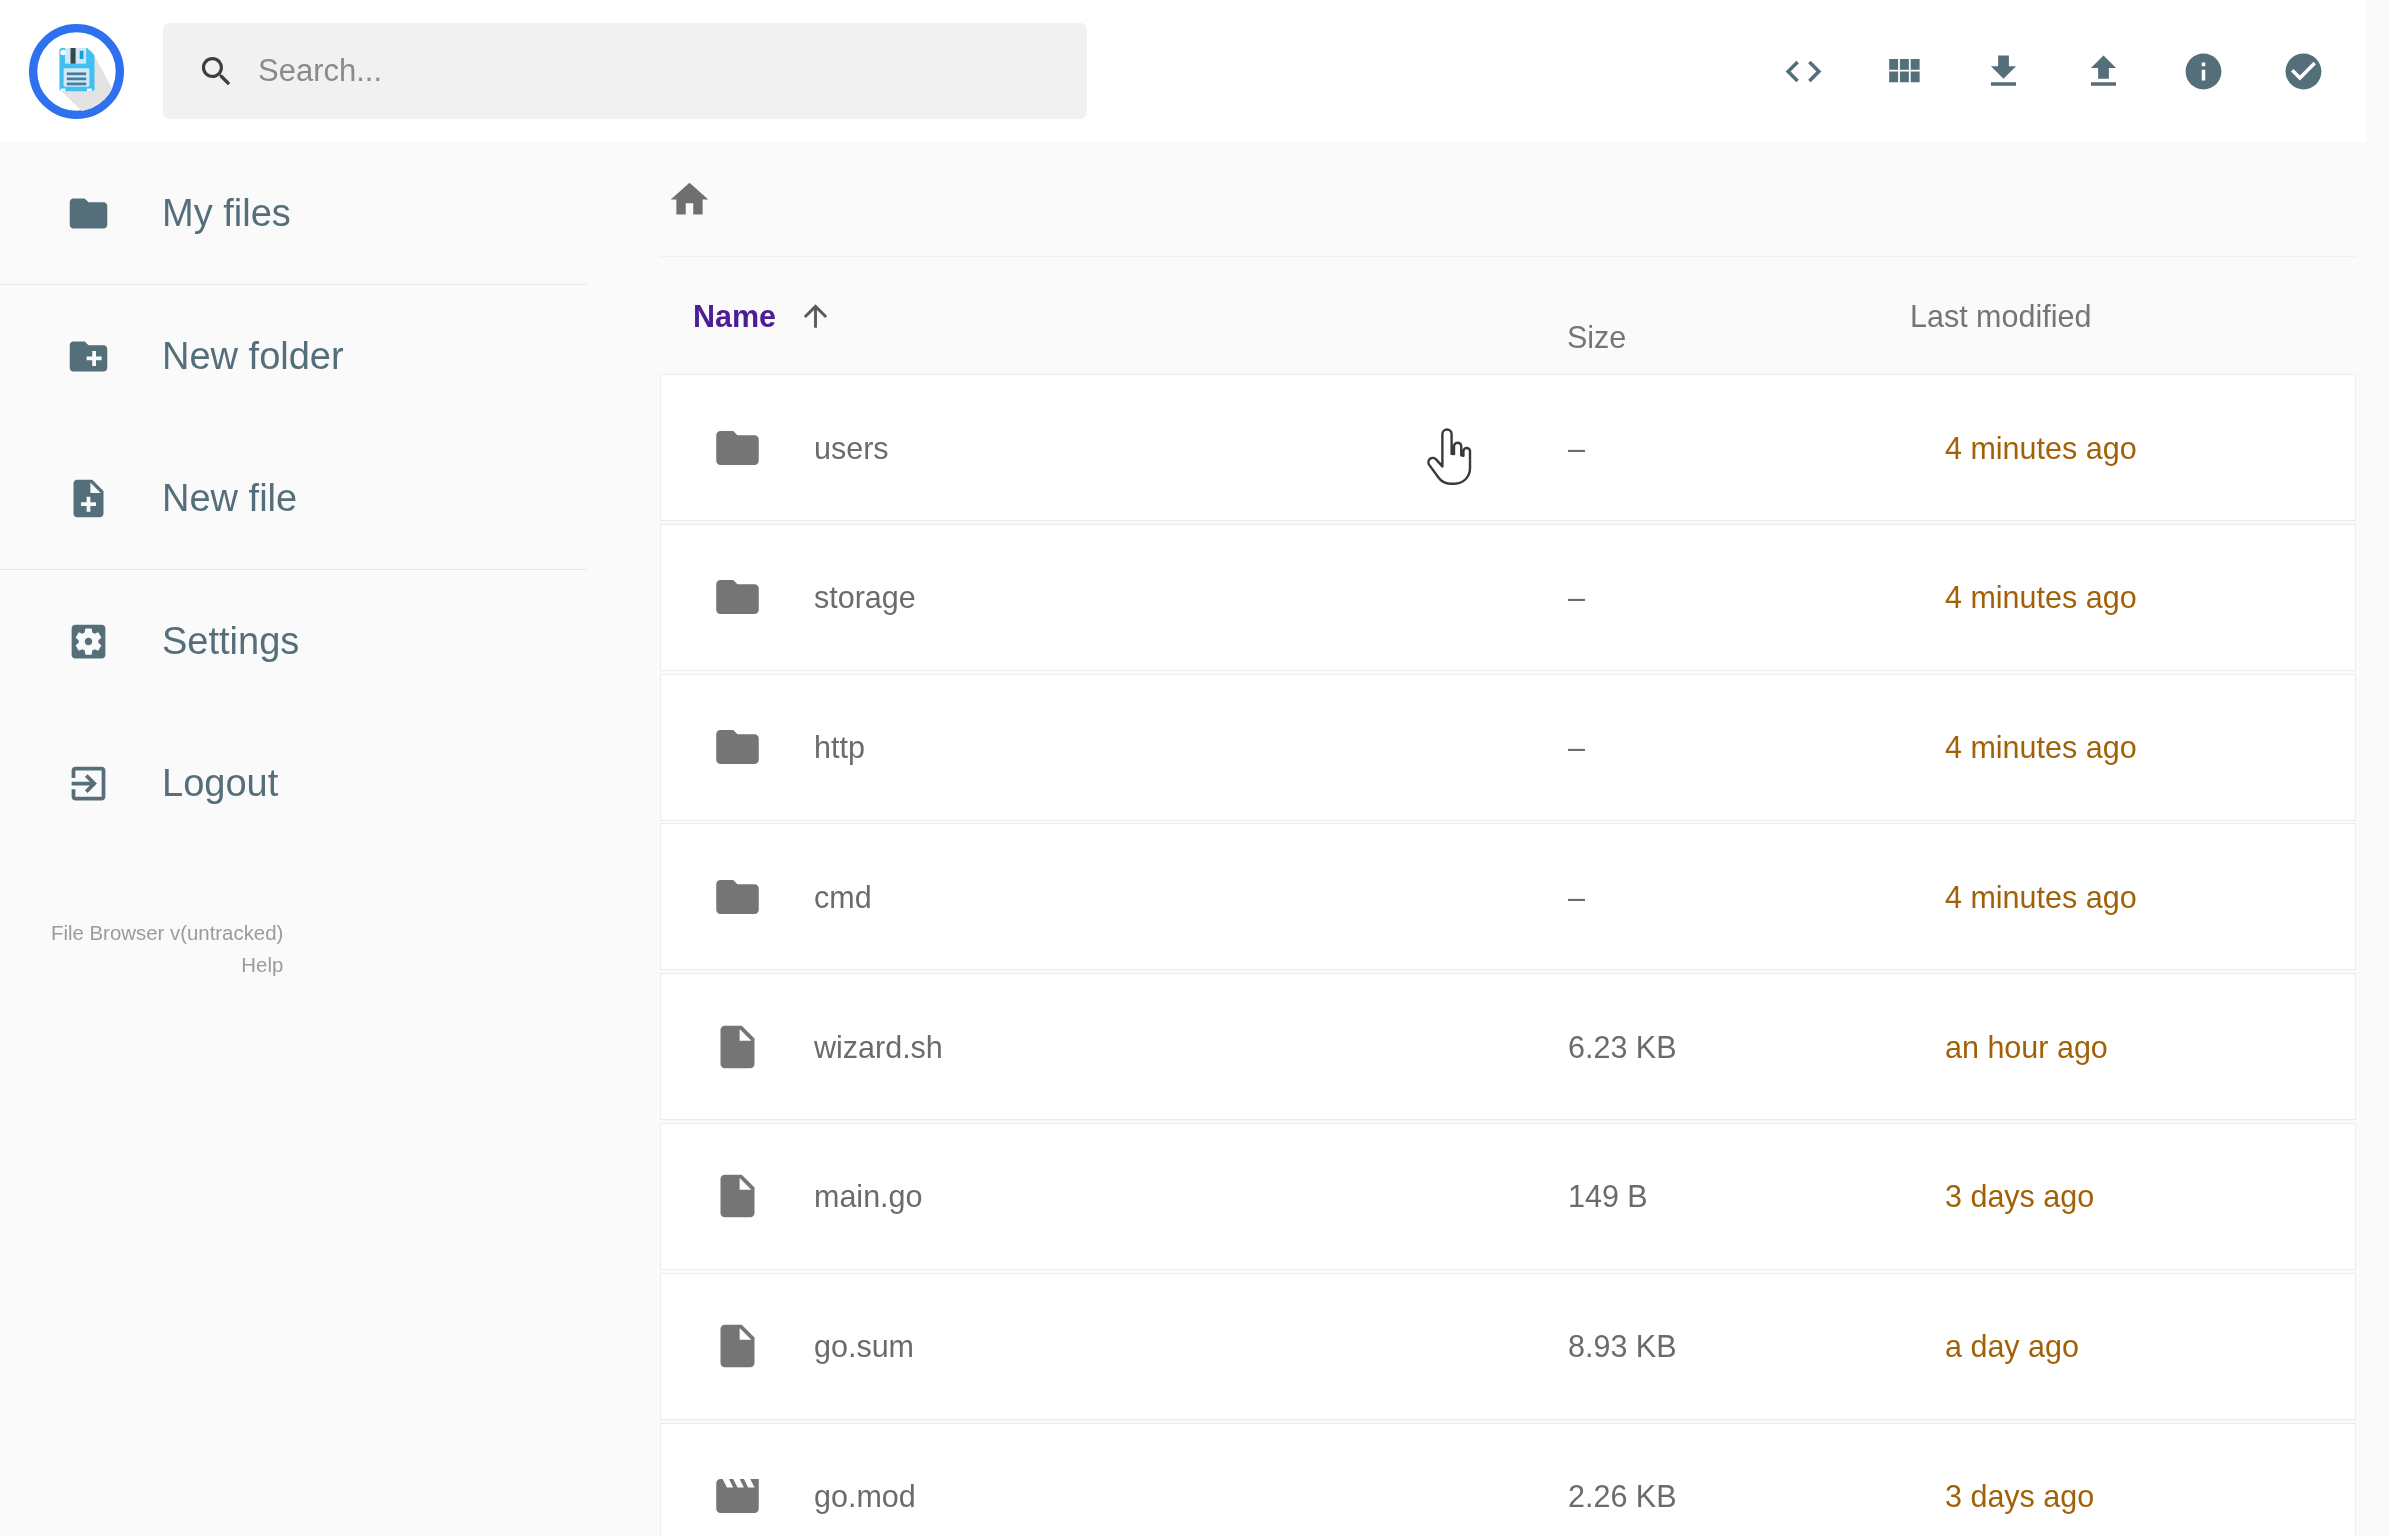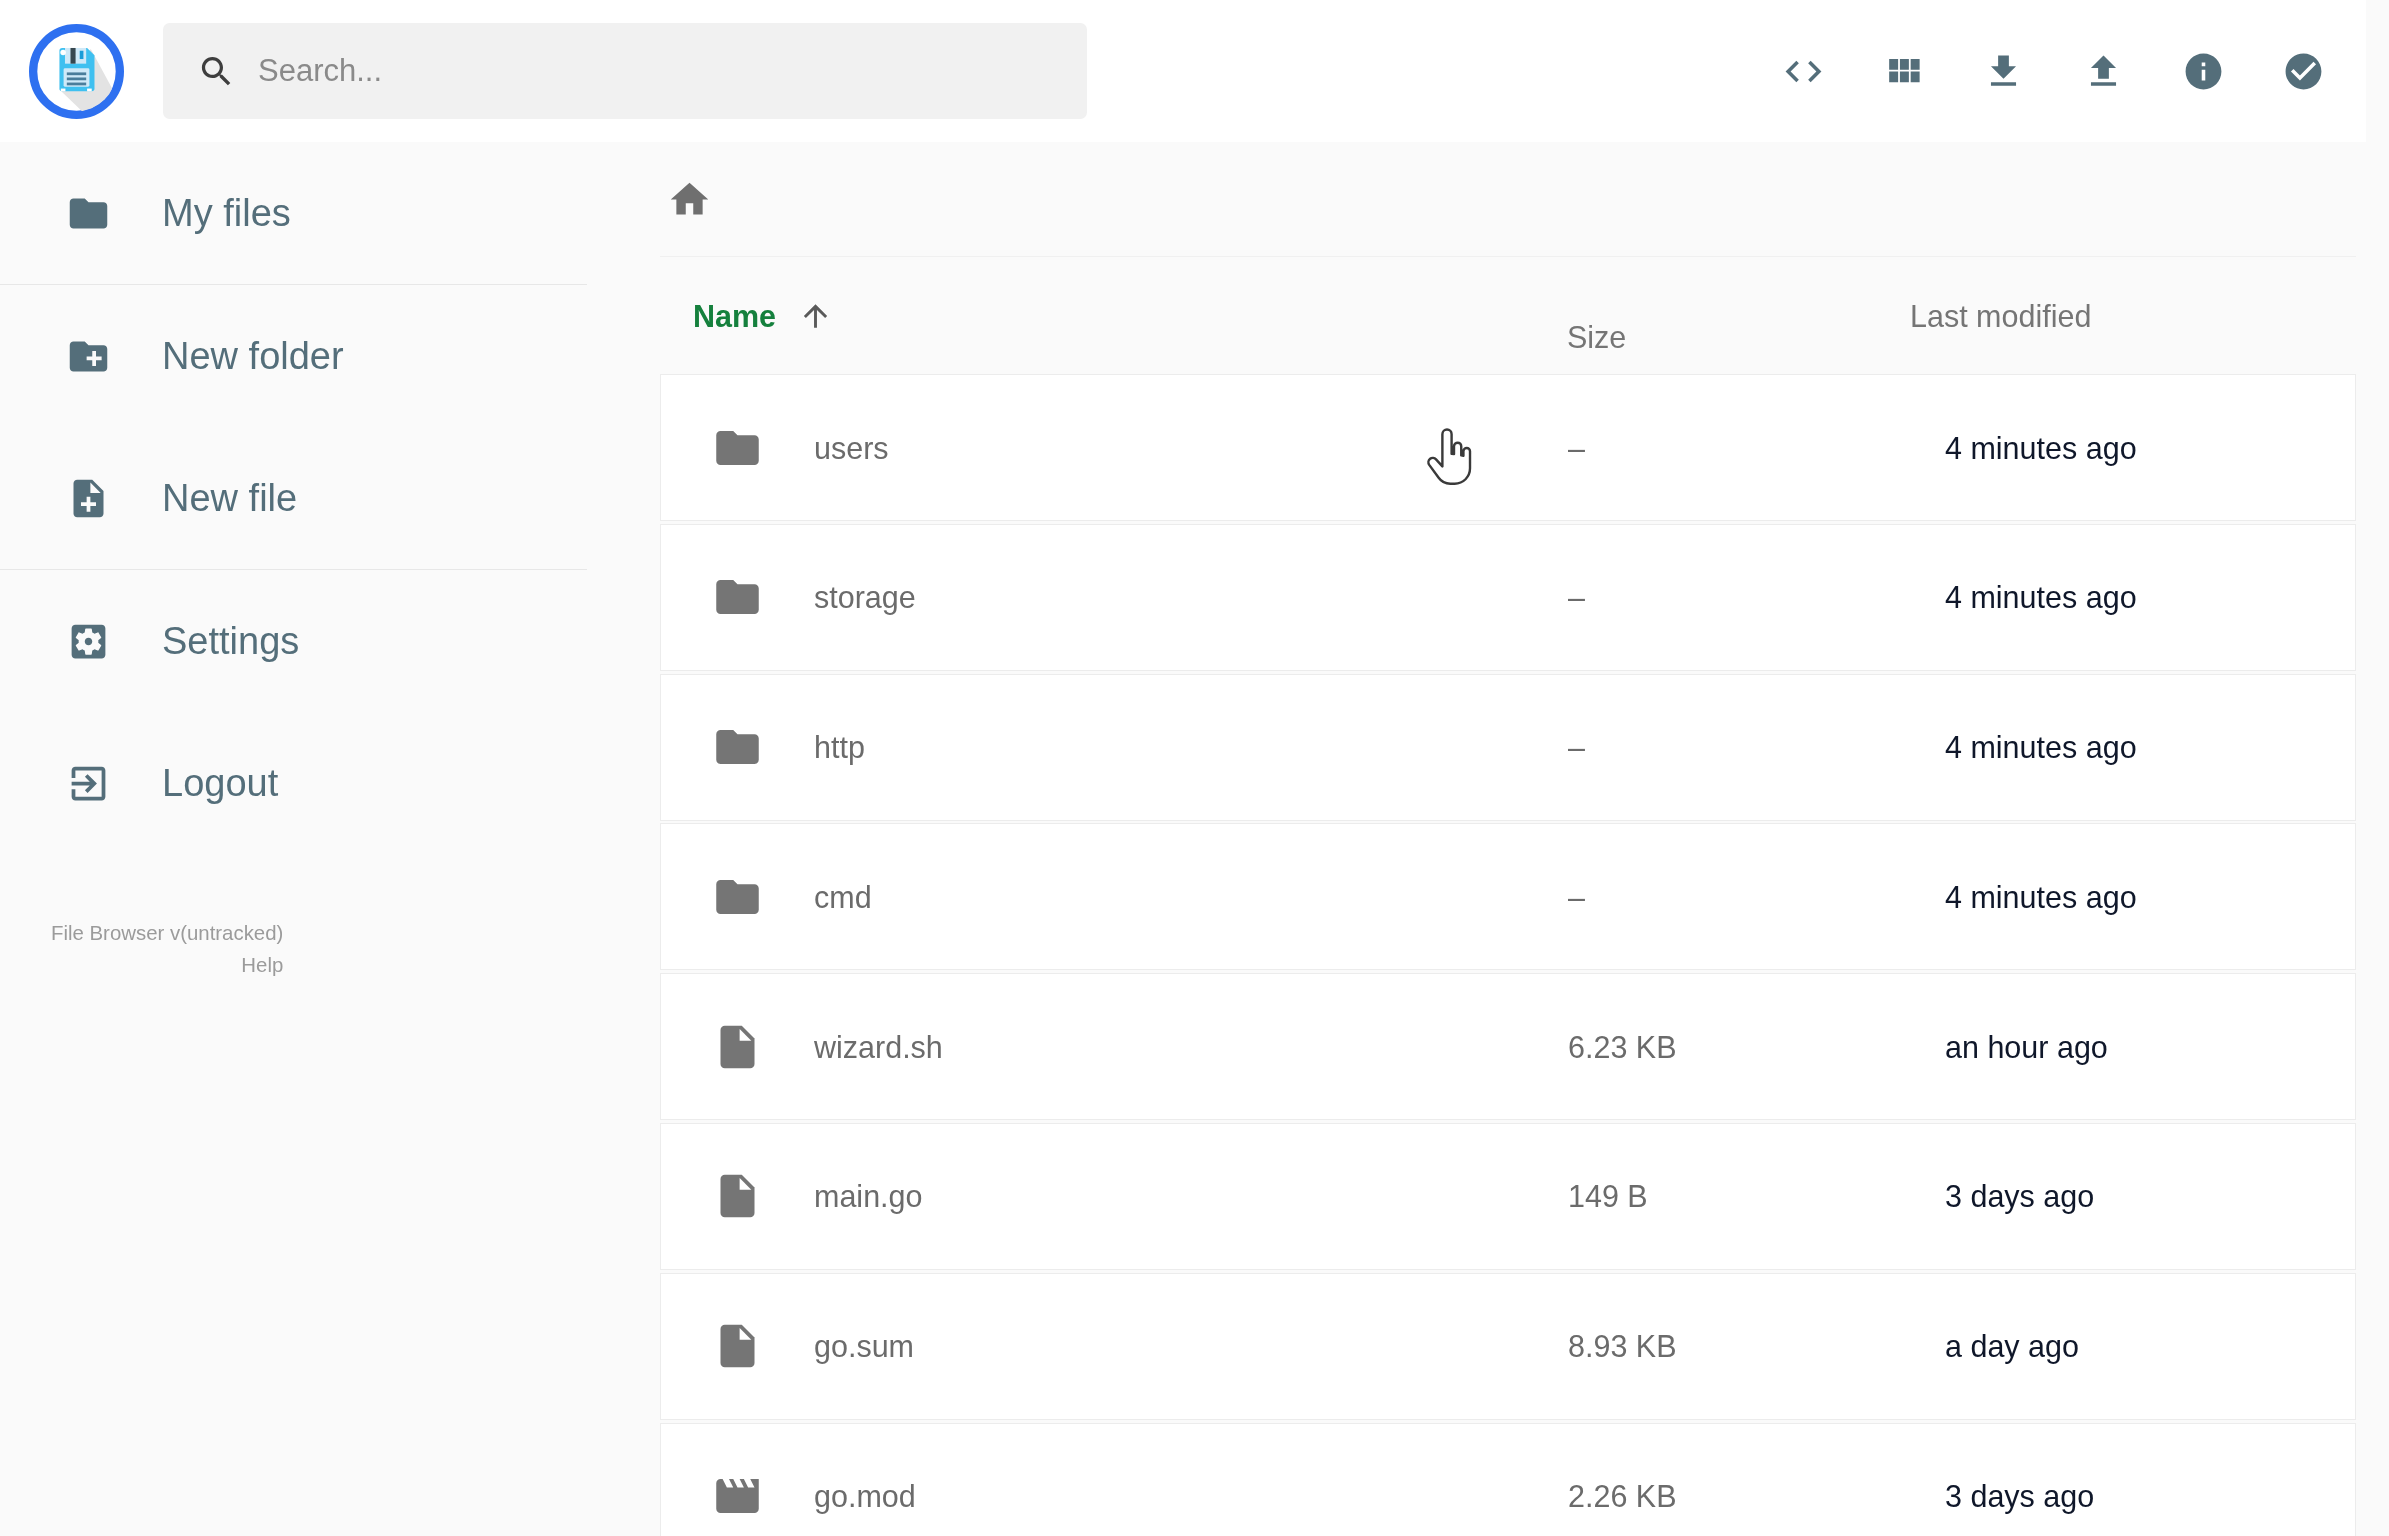--- a/index.html
+++ b/index.html
@@ -30,32 +30,32 @@
   .side-footer { position:absolute; top:775px; left:51px; font-size:20.4px; line-height:32px; color:#9b9b9b;text-align:right; }
   .side-footer .link { cursor:pointer; display:block; }
 
   
   .main { position:absolute; left:660px; top:142px; width:1696px; }
   .crumbs { height:115px; display:flex; align-items:center; padding-left:6.5px; border-bottom:1.9px solid #f0f0f0; }
   .crumbs .home-btn { width:45px; height:45px; color:#6f6f6f; background:none; border:none; cursor:pointer; padding:0; }
   .crumbs svg { width:100%; height:100%; display:block; }
   .cols { position:relative; height:117px; }
   .col { position:absolute; top:50%; transform:translateY(-50%); font-size:30.5px; color:#757575; cursor:pointer; }
-  .col-name { left:33px; display:flex; align-items:center; gap:22px; font-weight:bold; color:#15803d; }
+  .col-name { left:33px; display:flex; align-items:center; gap:22px; font-weight:bold; color:#4c1d95; }
   .col-name svg { width:35px; height:35px; color:#5a5a5a; }
   .col-size { left:907px;margin-top:21px; }
   .col-mod  { left:1250px; }
   .file-list { }
   .row { position:relative; height:147px; margin-bottom:2.8px; background:#ffffff;
          border:1.9px solid #ececec; cursor:pointer; }
   .row-icon { position:absolute; left:51px; top:50%; transform:translateY(-50%); width:51px; height:51px; color:#757575; }
   .row-icon svg { width:100%; height:100%; display:block; }
   .row-name { position:absolute; left:153px; top:50%; transform:translateY(-50%); font-size:30.5px; color:#6b6b6b; }
   .row-size { position:absolute; left:907px; top:50%; transform:translateY(-50%); font-size:30.5px; color:#6b6b6b; }
-  .row-date { position:absolute; left:1284px; top:50%; transform:translateY(-50%); font-size:30.5px; color:#0f172a; }
+  .row-date { position:absolute; left:1284px; top:50%; transform:translateY(-50%); font-size:30.5px; color:#a16207; }
 
   .mouse-cursor { position:absolute; left:1422px; top:428px; width:57px; height:68px; z-index:9; pointer-events:none; }
 </style>
 </head>
 <body>
 
 <div id="app">
 
   <header class="topbar">
 

